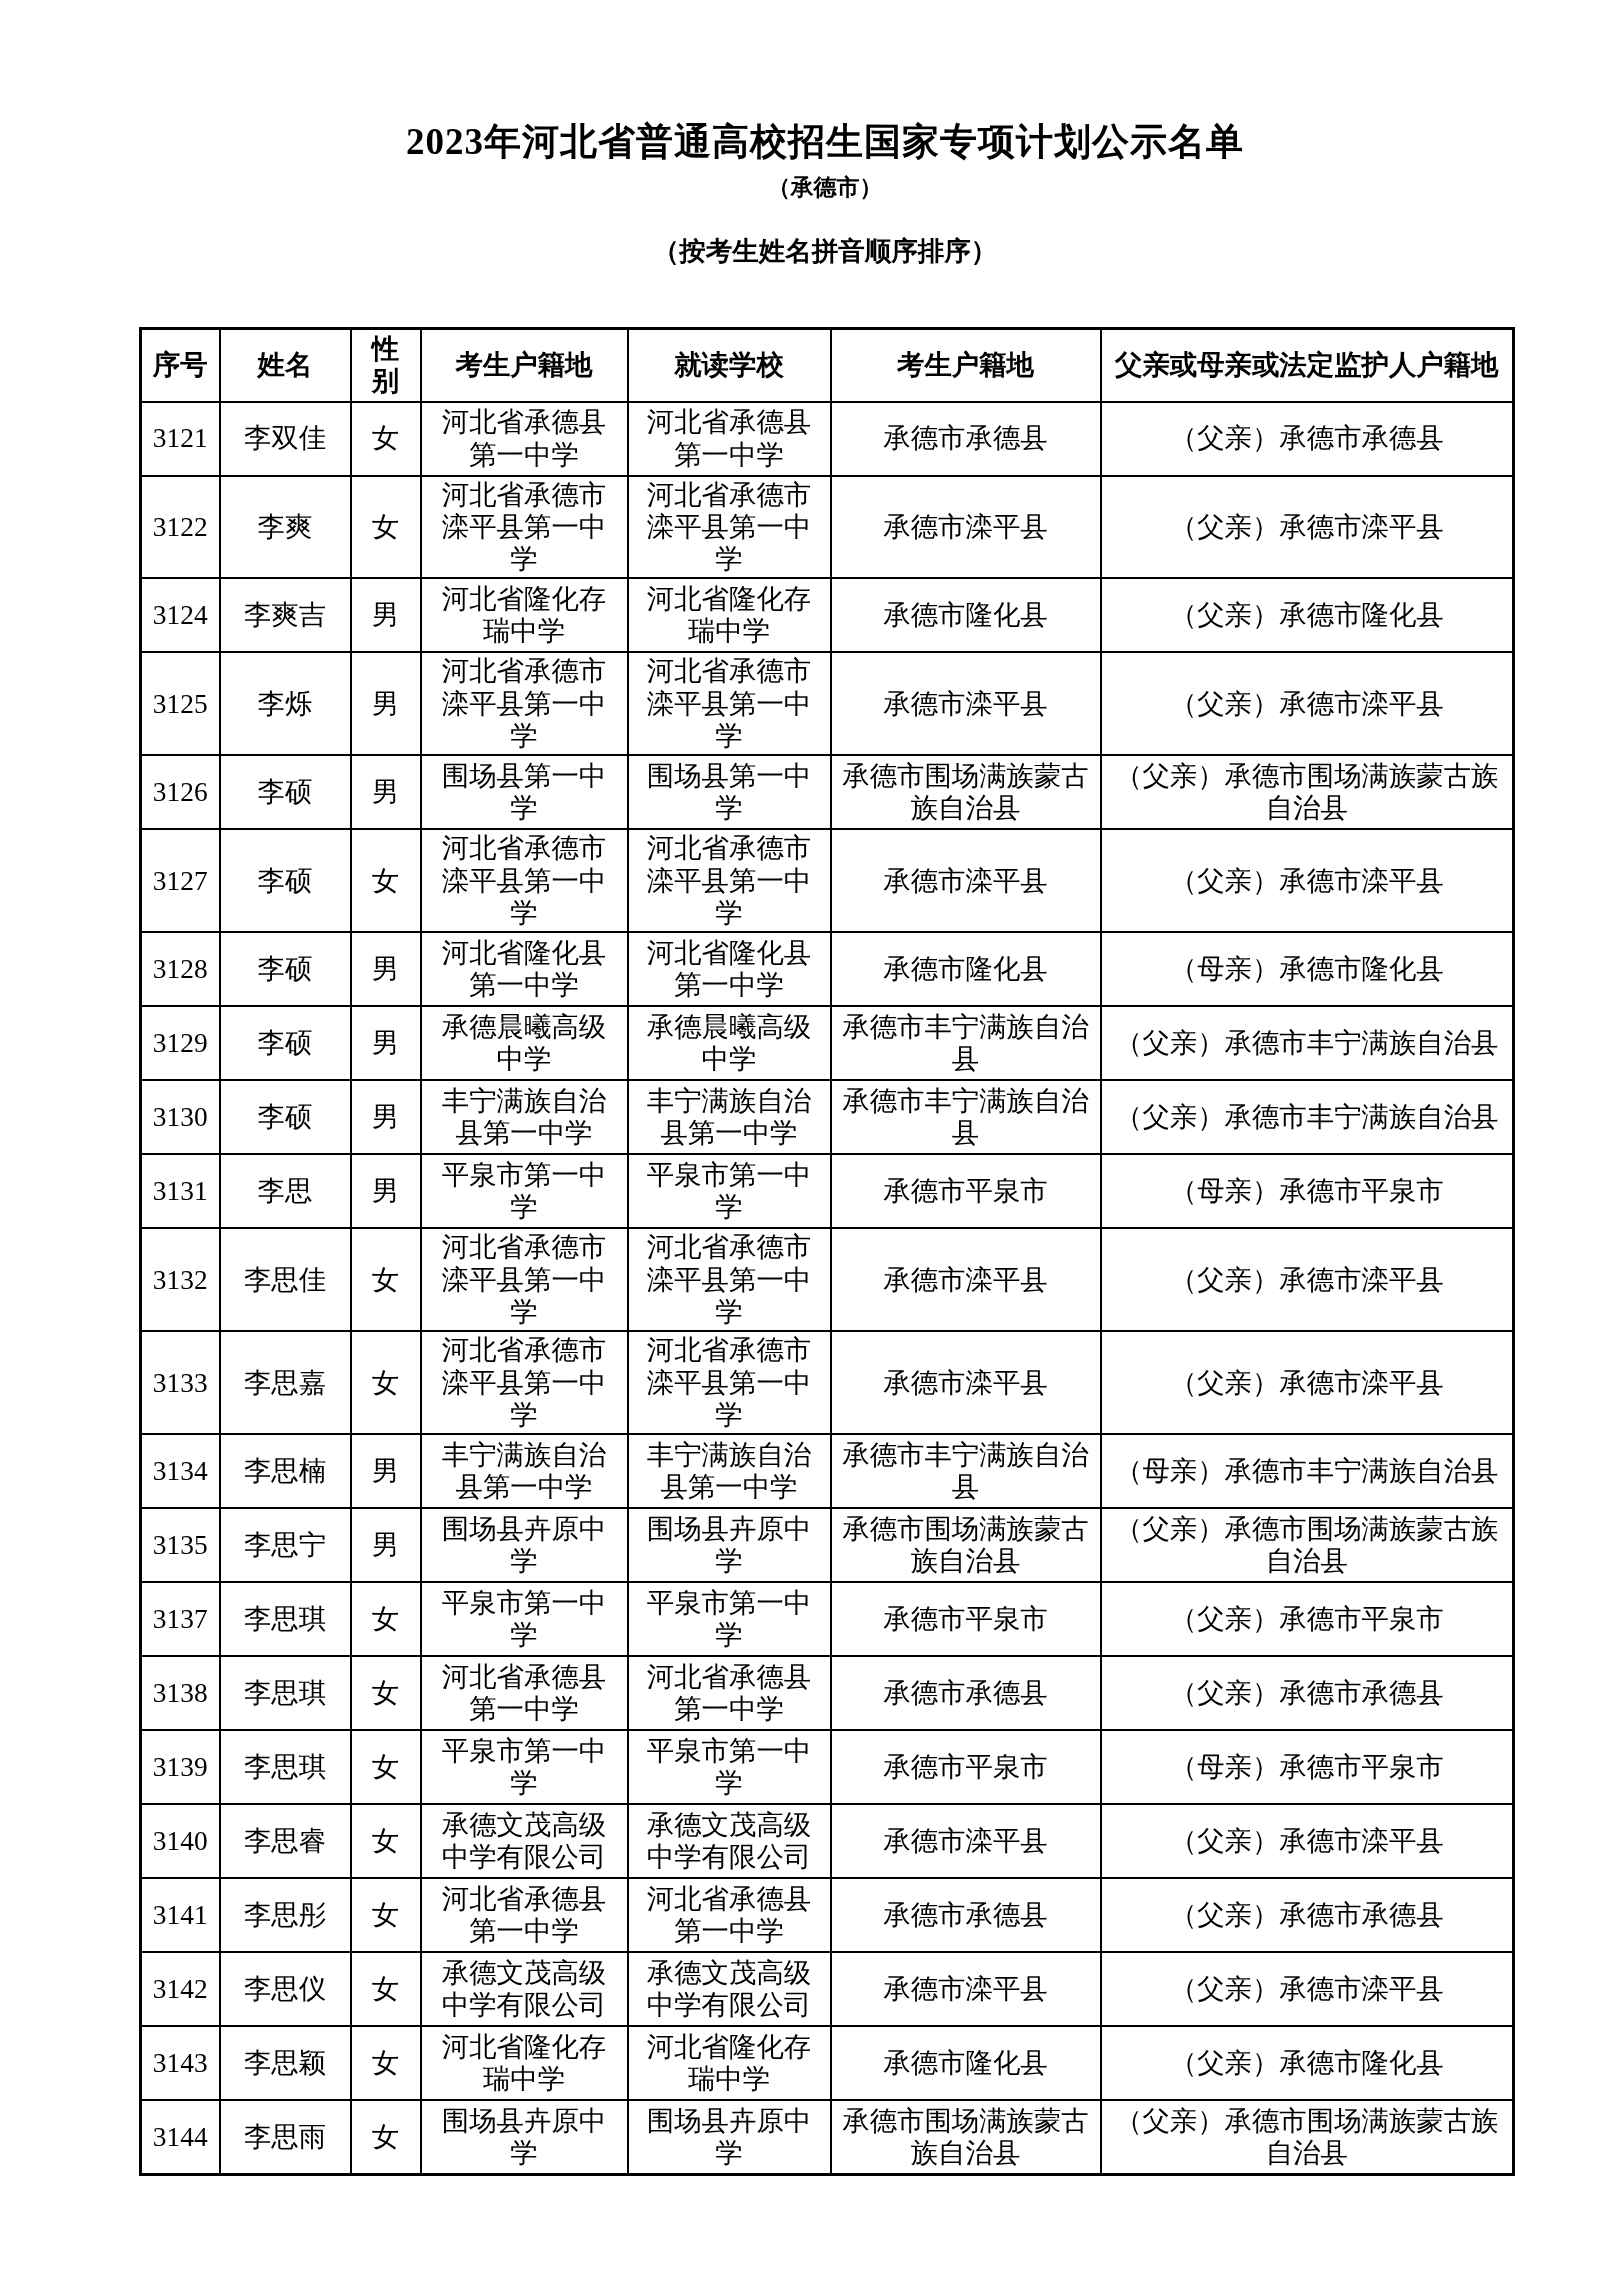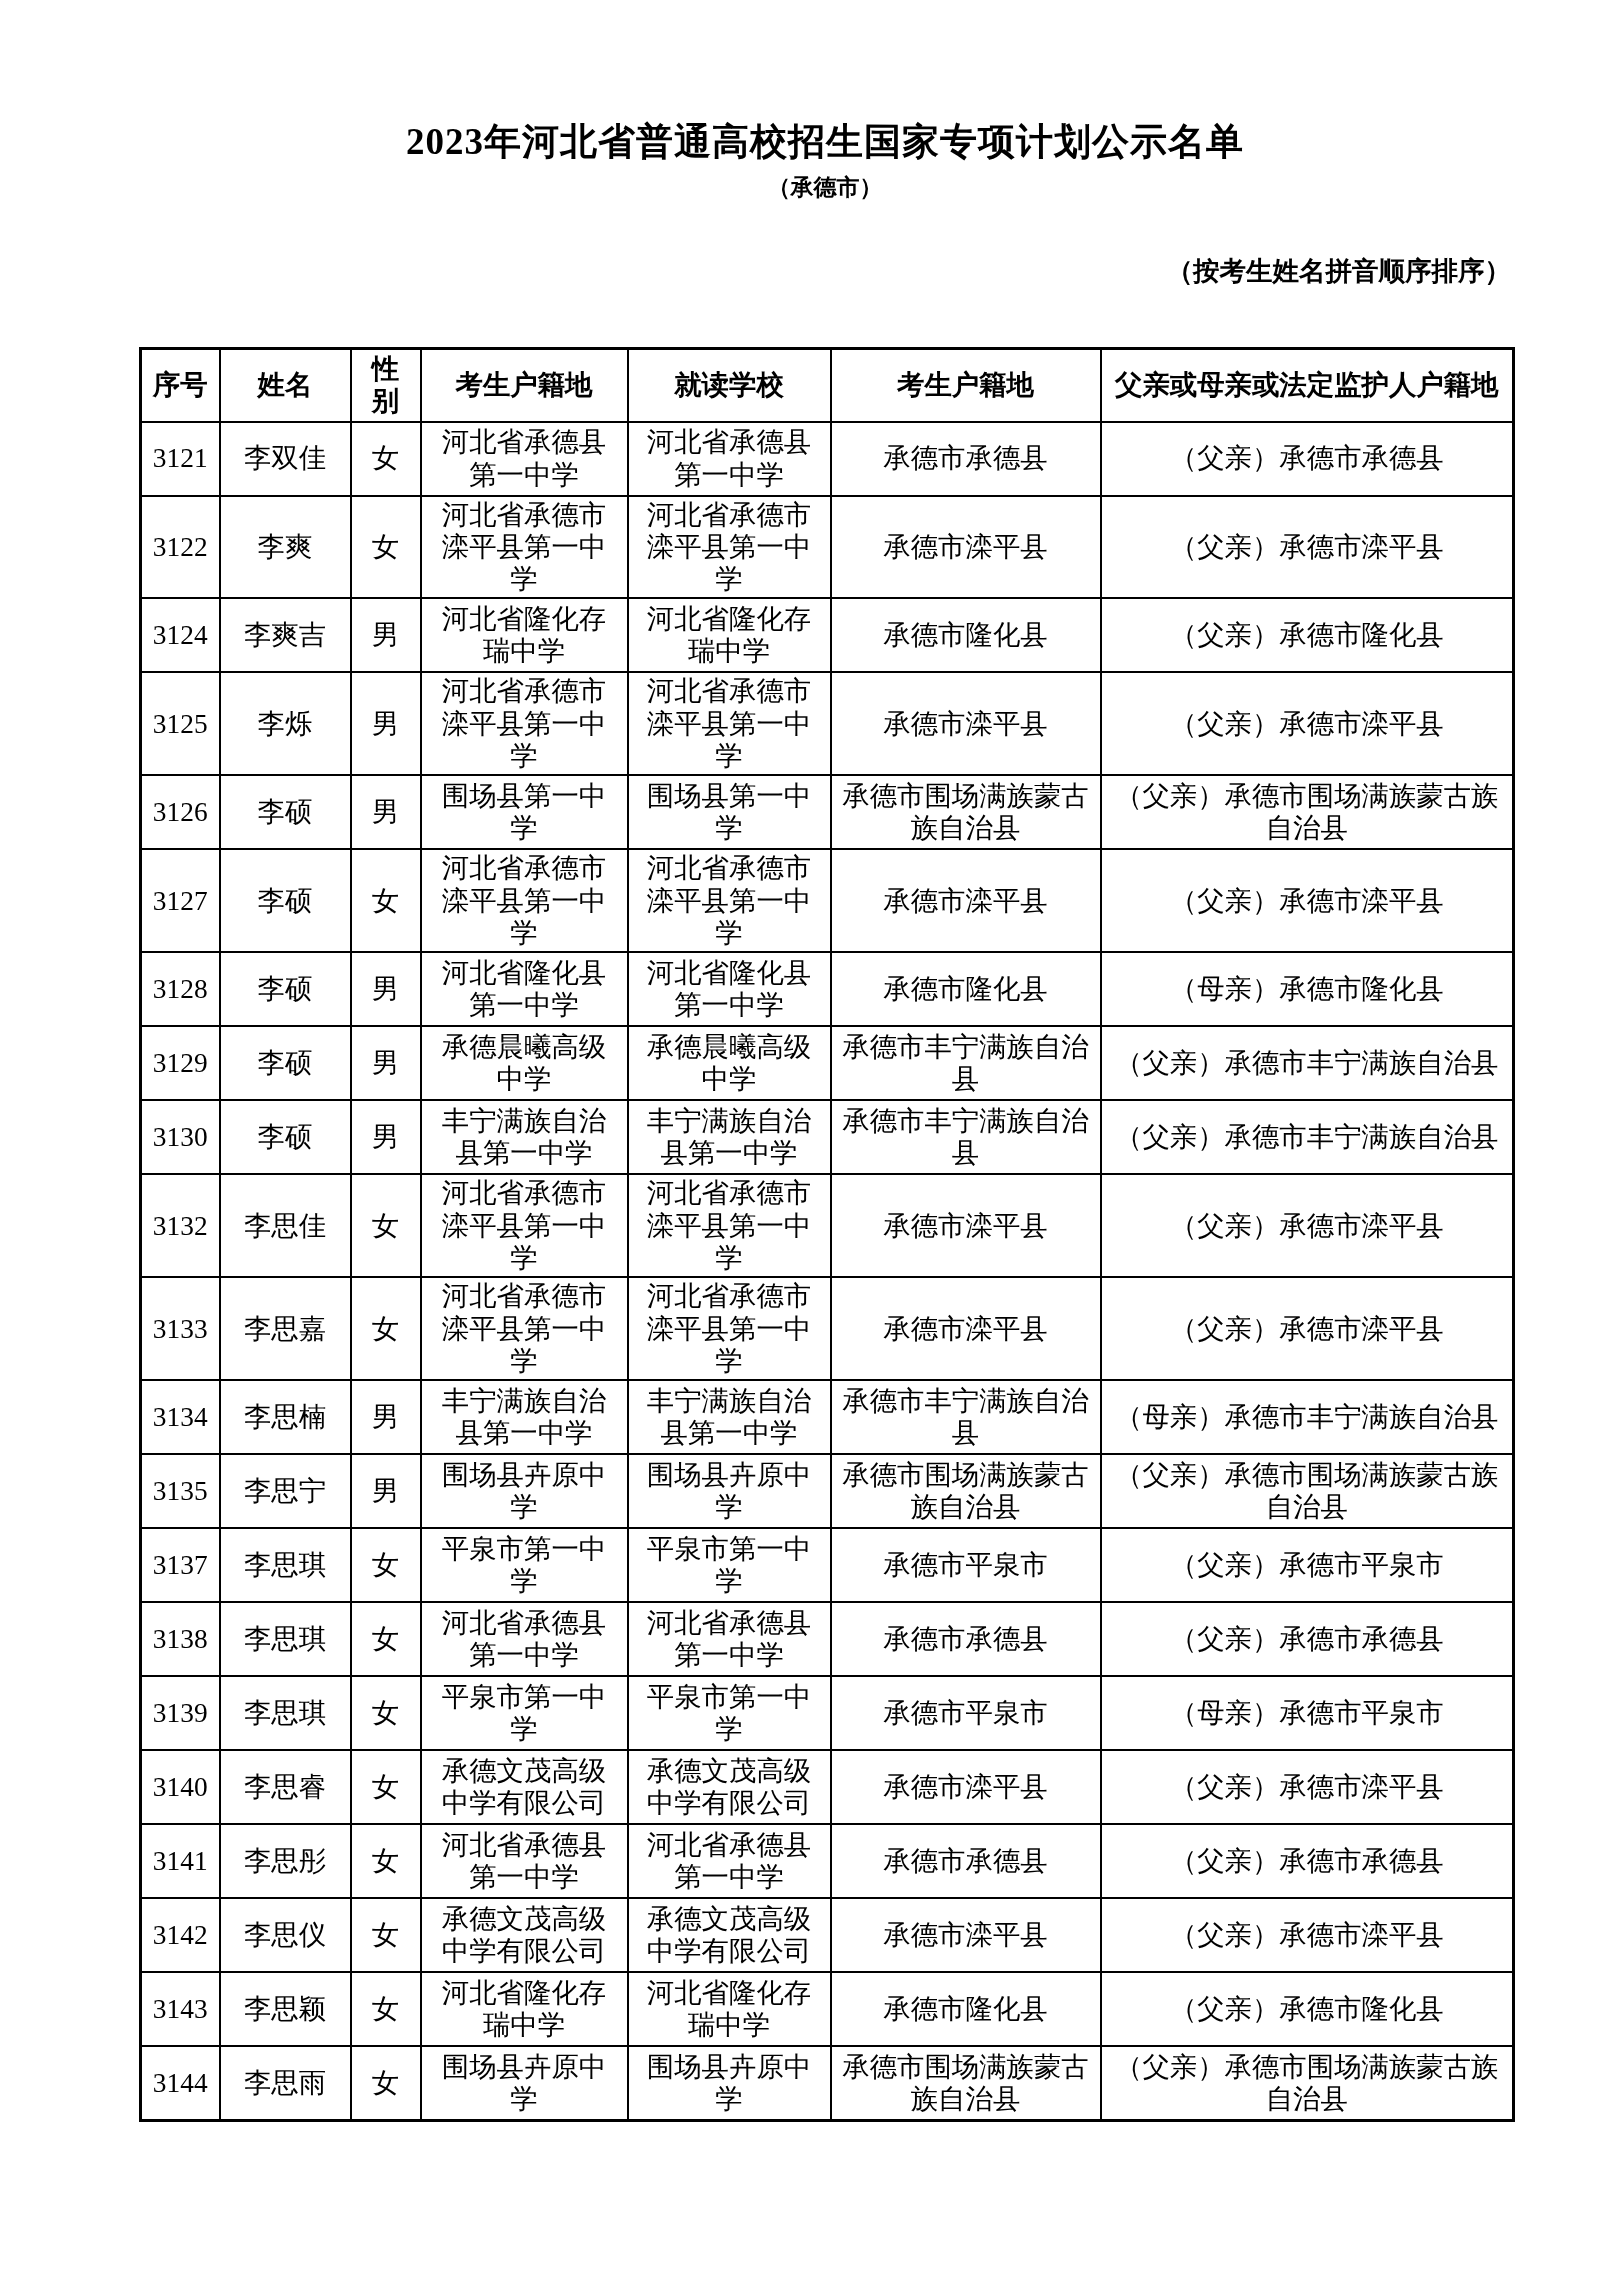--- a/index.html
+++ b/index.html
@@ -28,22 +28,21 @@
     line-height:47px;
     letter-spacing:1px;
   }
   .doc-subtitle{
     font-size:23px;
     line-height:45px;
   }
   .doc-note{
     font-size:26.5px;
     line-height:33px;
-    margin-top:45px;
-    text-align:right;
+    margin-top:25px;
   }
   table.roster{
     border-collapse:collapse;
     table-layout:fixed;
     width:1372px;
     margin-left:139px;
     margin-top:59px;
     border:3.9px solid #000;
   }
   table.roster th, table.roster td{
@@ -180,20 +179,29 @@
         <tr>
           <td>3130</td>
           <td>李硕</td>
           <td>男</td>
           <td>丰宁满族自治县第一中学</td>
           <td>丰宁满族自治县第一中学</td>
           <td>承德市丰宁满族自治县</td>
           <td>（父亲）承德市丰宁满族自治县</td>
         </tr>
         <tr>
+          <td>3131</td>
+          <td>李思</td>
+          <td>男</td>
+          <td>平泉市第一中学</td>
+          <td>平泉市第一中学</td>
+          <td>承德市平泉市</td>
+          <td>（母亲）承德市平泉市</td>
+        </tr>
+        <tr>
           <td>3132</td>
           <td>李思佳</td>
           <td>女</td>
           <td>河北省承德市滦平县第一中学</td>
           <td>河北省承德市滦平县第一中学</td>
           <td>承德市滦平县</td>
           <td>（父亲）承德市滦平县</td>
         </tr>
         <tr>
           <td>3133</td>

